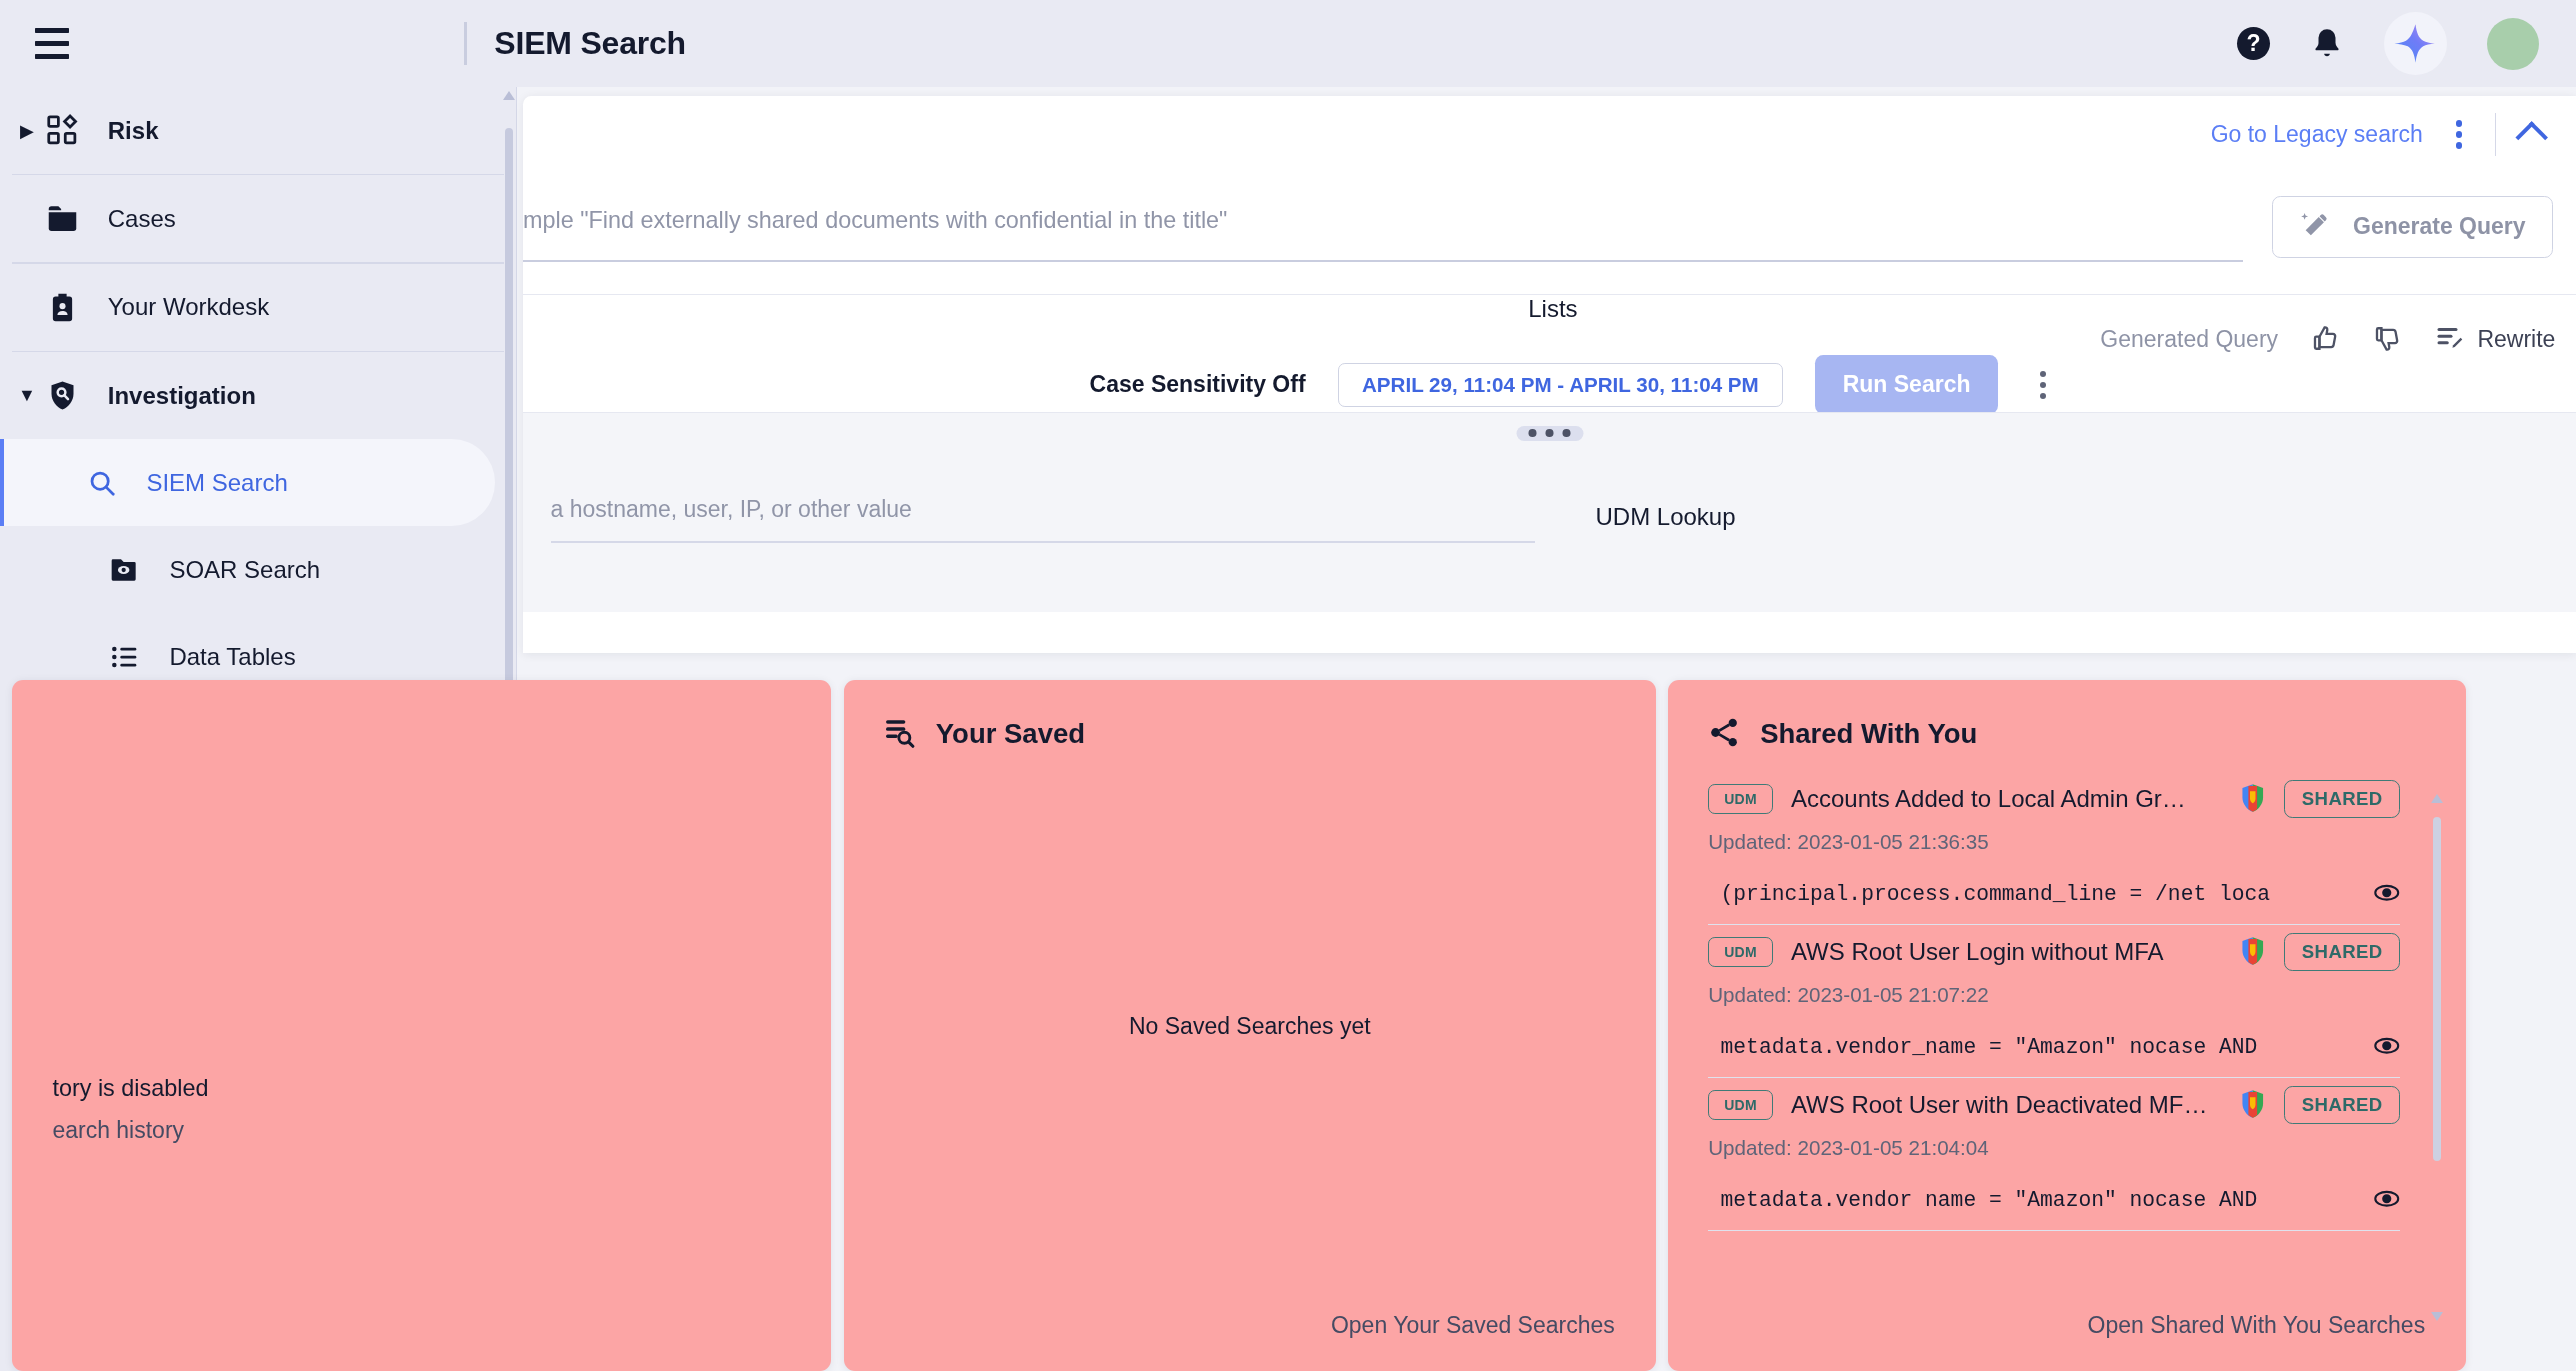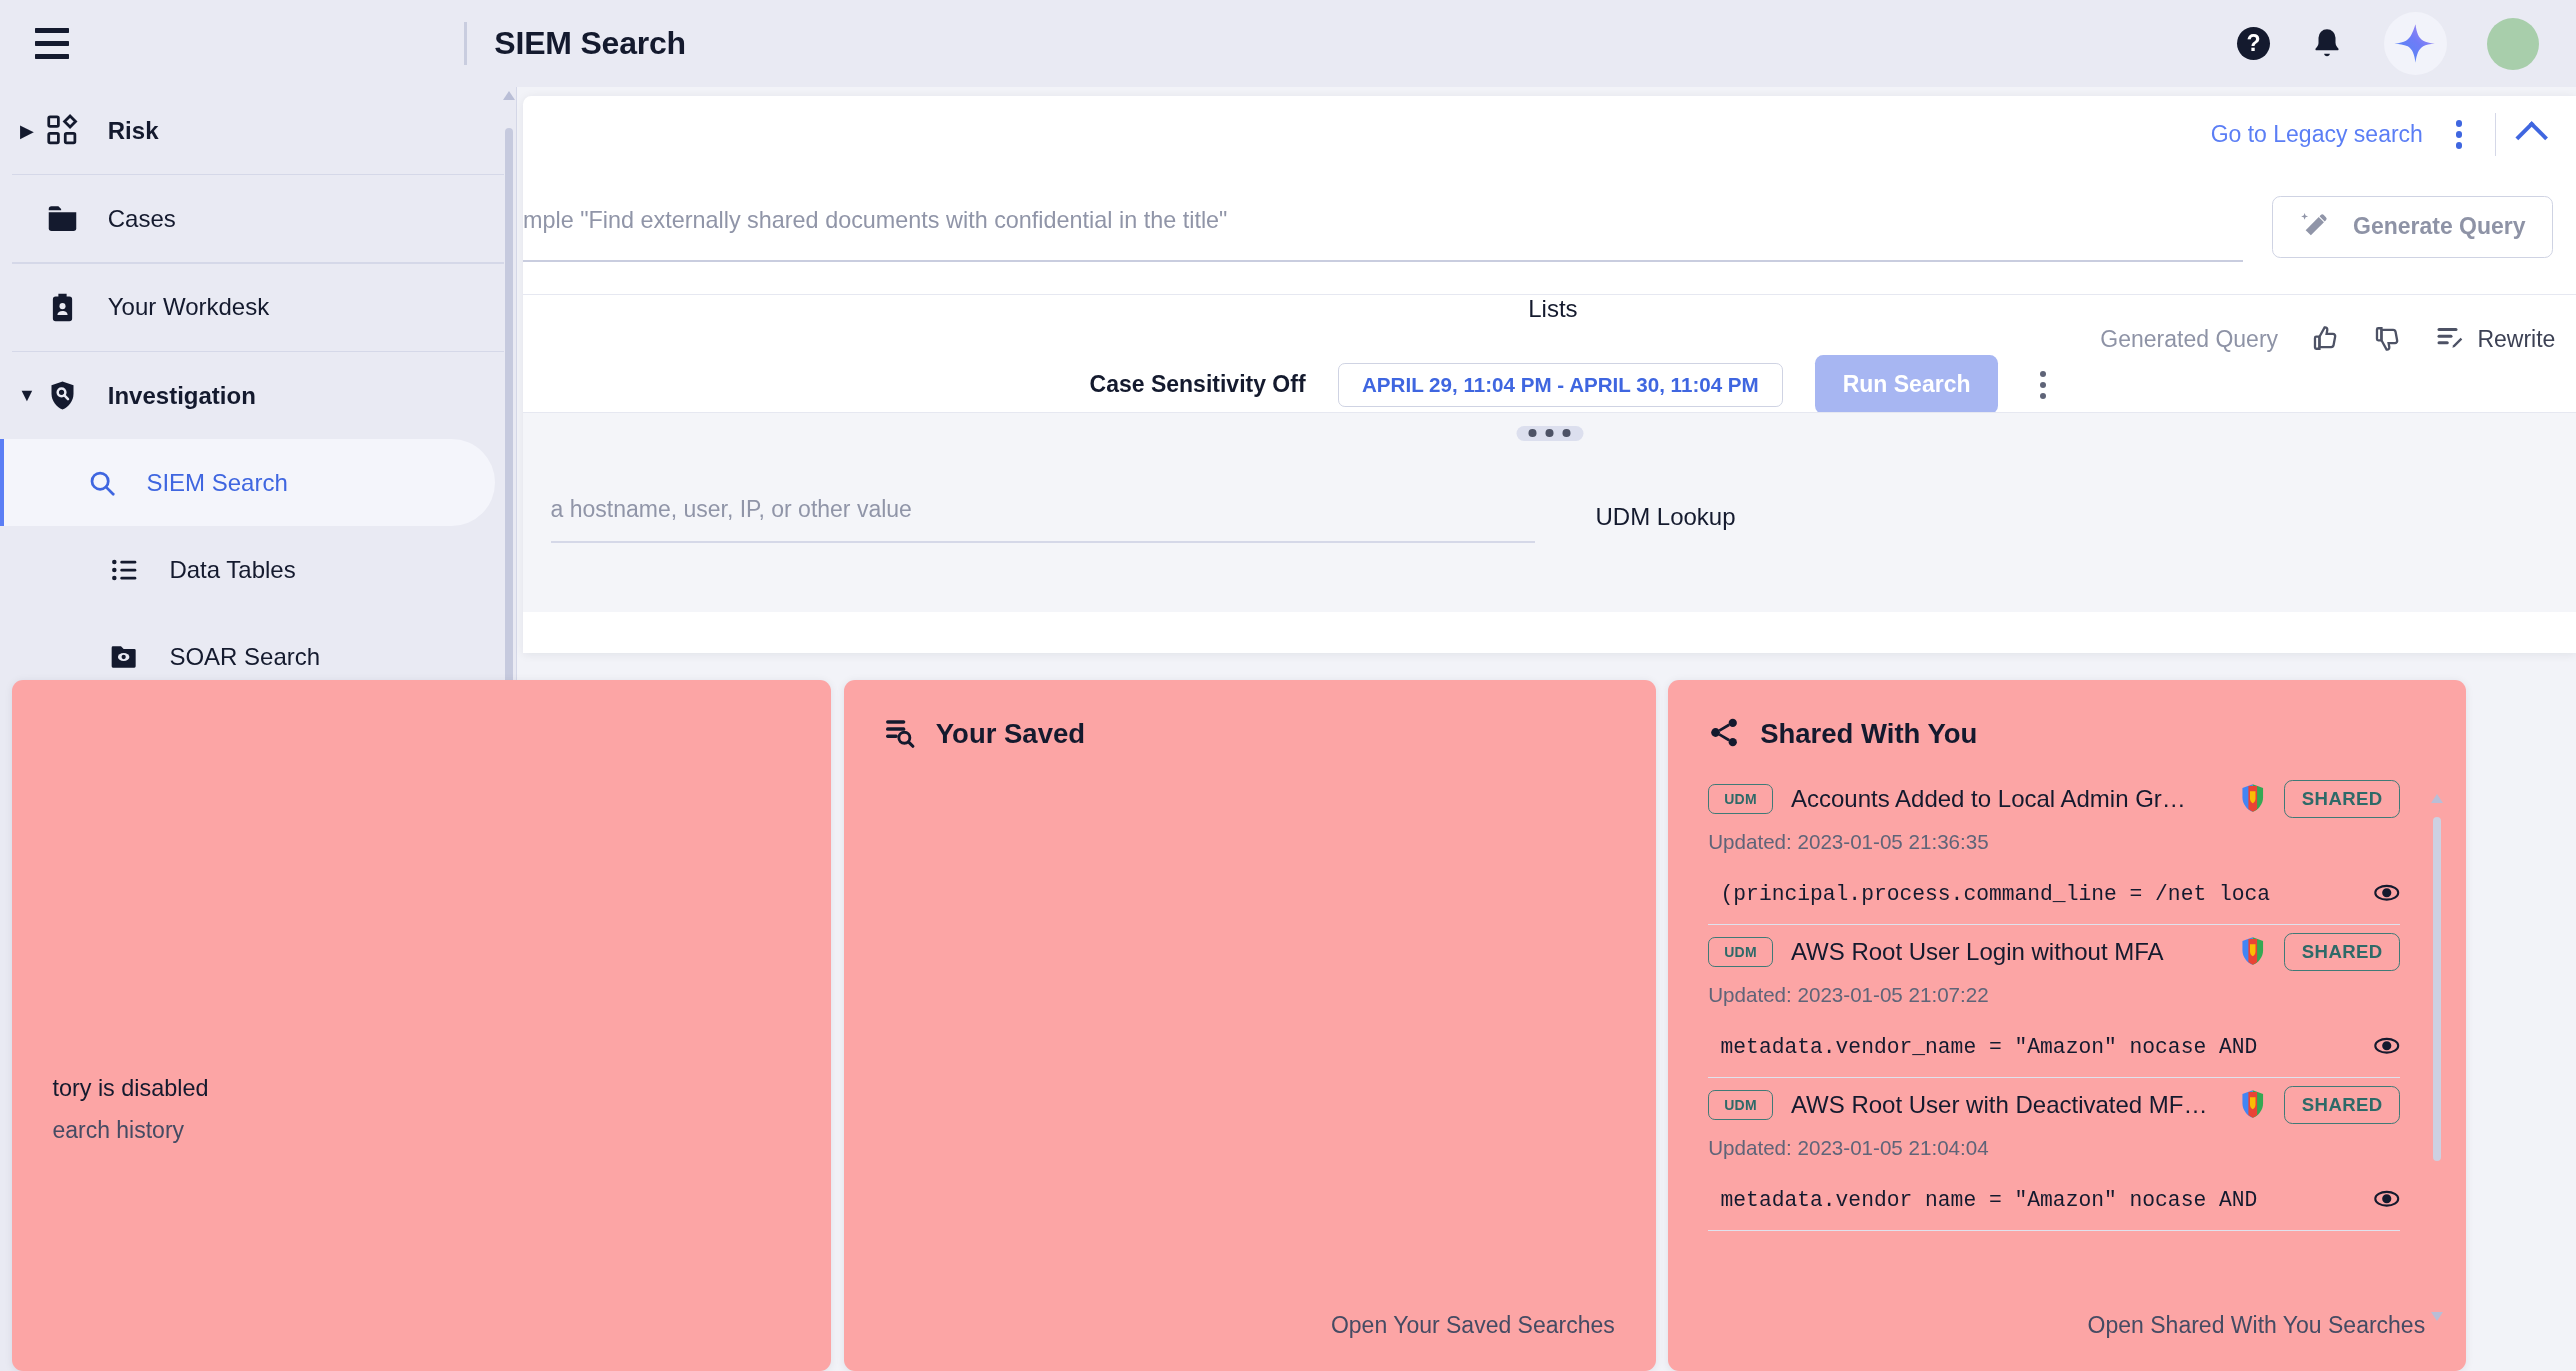--- a/index.html
+++ b/index.html
@@ -359,40 +359,40 @@
         <circle cx="10.5" cy="10.5" r="6.5"></circle>
         <path d="M15.3 15.3L21 21" stroke-linecap="round"></path>
       </svg>
     </div>
     <div class="nav-label">SIEM Search</div>
   </div>
 
   <div class="nav-item sub">
     <div class="nav-icon">
       <svg width="32" height="32" viewBox="0 0 24 24" fill="#141a2e">
+        <path d="M3 4h6l2 2h8a1 1 0 0 1 1 1v12a1 1 0 0 1-1 1H3a1 1 0 0 1-1-1V5a1 1 0 0 1 1-1z"></path>
+        <ellipse cx="11" cy="12" rx="4.3" ry="3" fill="#e9eaf3"></ellipse>
+        <circle cx="11" cy="12" r="1.6" fill="#141a2e"></circle>
+      </svg>
+    </div>
+    <div class="nav-label">SOAR Search</div>
+  </div>
+
+  <div class="nav-item sub">
+    <div class="nav-icon">
+      <svg width="32" height="32" viewBox="0 0 24 24" fill="#141a2e">
         <circle cx="4" cy="6" r="1.7"></circle>
           <rect x="8.5" y="5" width="12" height="2.2" rx="1"></rect>
         <circle cx="4" cy="12" r="1.7"></circle>
           <rect x="8.5" y="11" width="12" height="2.2" rx="1"></rect>
         <circle cx="4" cy="18" r="1.7"></circle>
           <rect x="8.5" y="17" width="12" height="2.2" rx="1"></rect>
       </svg>
     </div>
     <div class="nav-label">Data Tables</div>
-  </div>
-
-  <div class="nav-item sub">
-    <div class="nav-icon">
-      <svg width="32" height="32" viewBox="0 0 24 24" fill="#141a2e">
-        <path d="M3 4h6l2 2h8a1 1 0 0 1 1 1v12a1 1 0 0 1-1 1H3a1 1 0 0 1-1-1V5a1 1 0 0 1 1-1z"></path>
-        <ellipse cx="11" cy="12" rx="4.3" ry="3" fill="#e9eaf3"></ellipse>
-        <circle cx="11" cy="12" r="1.6" fill="#141a2e"></circle>
-      </svg>
-    </div>
-    <div class="nav-label">SOAR Search</div>
   </div>
   <div class="nav-sep"></div>
 
   <div class="nav-item group">
     <div class="caret">▶</div>
     <div class="nav-icon">
       <svg width="33" height="33" viewBox="0 0 24 24" fill="none" stroke="#141a2e" stroke-width="2">
         <circle cx="12" cy="12" r="9.2"></circle>
         <circle cx="12" cy="12" r="5"></circle>
         <path d="M12 12V3.2" stroke-linecap="round"></path>
@@ -586,20 +586,21 @@
         <svg width="33" height="33" viewBox="0 0 24 24" fill="#141a2e">
           <rect x="1.5" y="3" width="14" height="2.6" rx="1.2"></rect>
           <rect x="1.5" y="8.2" width="14" height="2.6" rx="1.2"></rect>
           <rect x="1.5" y="13.4" width="8.5" height="2.6" rx="1.2"></rect>
           <circle cx="14.8" cy="15.8" r="4" fill="none" stroke="#141a2e" stroke-width="2.1"></circle>
           <path d="M17.8 18.8l3.2 3.2" stroke="#141a2e" stroke-width="2.3" stroke-linecap="round"></path>
         </svg>
       </span>
       <span class="card-title">Your Saved</span>
     </div>
+    <div class="card-center-msg">No Saved Searches yet</div>
     <div class="card-footlink">Open Your Saved Searches</div>
   </div>
 
   <div class="card card-shared">
     <div class="card-head">
       <span>
         <svg width="33" height="33" viewBox="0 0 24 24" fill="#141a2e">
           <circle cx="18" cy="5" r="3"></circle>
             <circle cx="18" cy="19" r="3"></circle>
             <circle cx="5.5" cy="12" r="3.2"></circle>

